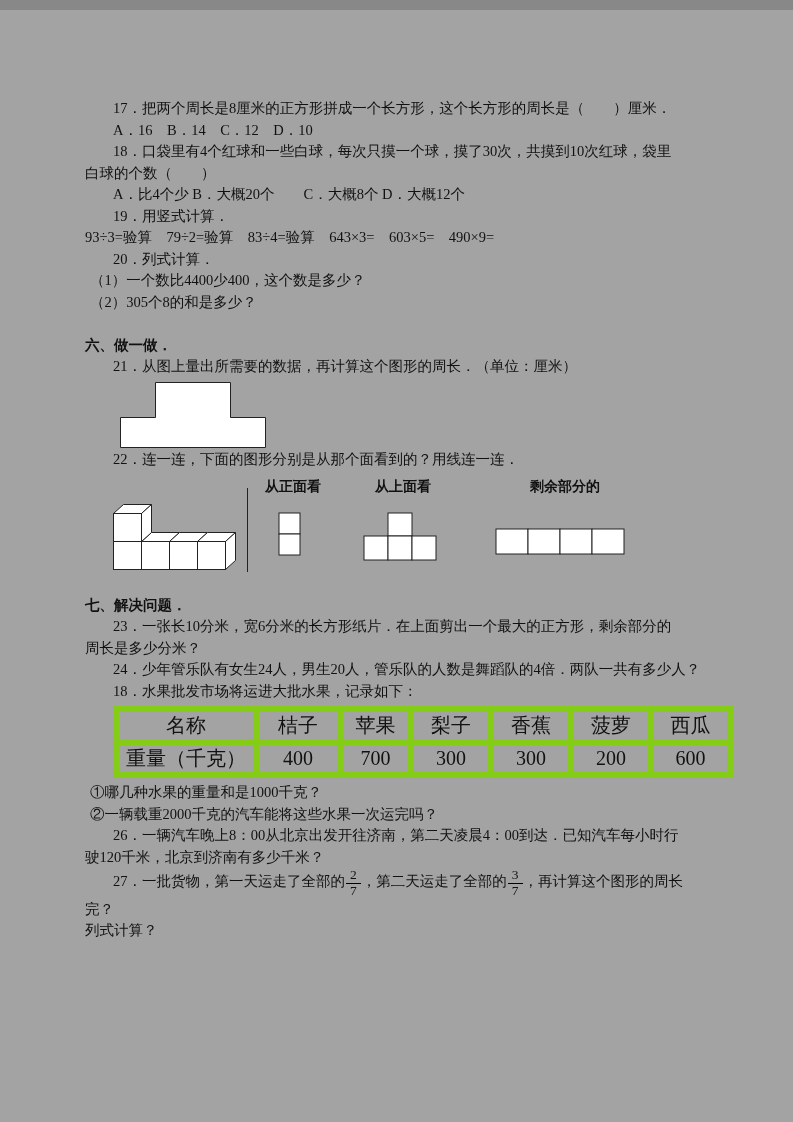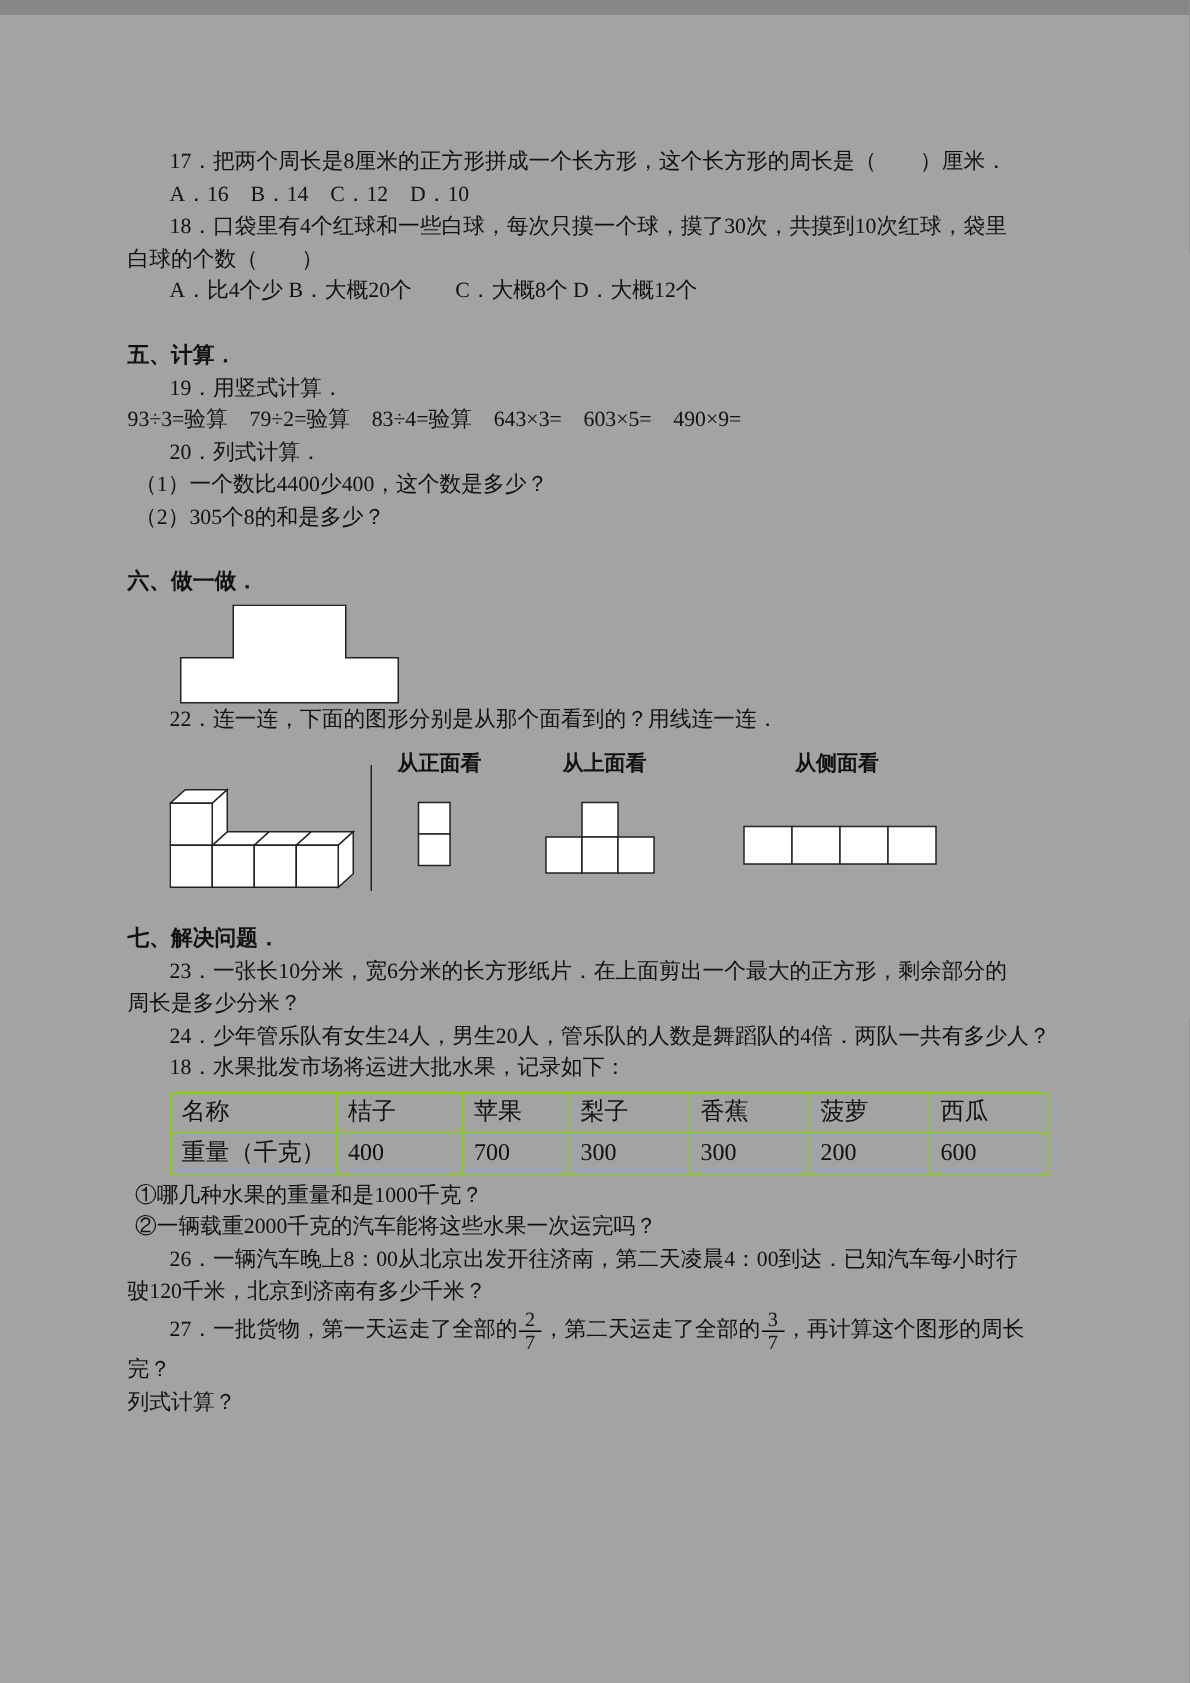--- a/index.html
+++ b/index.html
@@ -50,25 +50,25 @@
   }
   .svg-abs { position: absolute; }
 
   
   .fruit-table {
     border-collapse: collapse;
     margin: 4px 0 4px 28px;
     table-layout: fixed;
   }
   .fruit-table td {
-    border: 1px solid #84cc16;
+    border: 6px solid #84cc16;
     height: 27px;
     padding: 0 7px;
-    font-size: 16px;
-    text-align: left;
+    font-size: 20px;
+    text-align: center;
     vertical-align: middle;
     white-space: nowrap;
   }
 
   
   .frac {
     display: inline-block;
     text-align: center;
     vertical-align: -9px;
     line-height: 1.1;
@@ -83,39 +83,39 @@
 
 <div class="page">
 
   <p class="indent">17．把两个周长是8厘米的正方形拼成一个长方形，这个长方形的周长是（　　）厘米．</p>
   <p class="indent">A．16　B．14　C．12　D．10</p>
 
   <p class="indent">18．口袋里有4个红球和一些白球，每次只摸一个球，摸了30次，共摸到10次红球，袋里</p>
   <p>白球的个数（　　）</p>
   <p class="indent">A．比4个少 B．大概20个　　C．大概8个 D．大概12个</p>
 
-  <p class="sec">五、计算．</p>
   <p class="indent">19．用竖式计算．</p>
   <p>93÷3=验算　79÷2=验算　83÷4=验算　643×3=　603×5=　490×9=</p>
   <p class="indent">20．列式计算．</p>
   <p class="indent-sm">（1）一个数比4400少400，这个数是多少？</p>
   <p class="indent-sm">（2）305个8的和是多少？</p>
 
   <p class="sec">六、做一做．</p>
+  <p class="indent">21．从图上量出所需要的数据，再计算这个图形的周长．（单位：厘米）</p>
 
   <svg class="fig-t" width="147" height="67" viewBox="0 0 147 67">
     <polygon points="35.5,0.5 110.5,0.5 110.5,35.5 145.5,35.5 145.5,65.5 0.5,65.5 0.5,35.5 35.5,35.5" fill="#ffffff" stroke="#222222" stroke-width="1"></polygon>
   </svg>
 
   <p class="indent">22．连一连，下面的图形分别是从那个面看到的？用线连一连．</p>
 
   <div class="views-block">
     <span class="view-label" style="left:180px">从正面看</span>
     <span class="view-label" style="left:290px">从上面看</span>
-    <span class="view-label" style="left:445px">从侧面看</span>
+    <span class="view-label" style="left:445px">剩余部分的</span>
 
     <svg class="svg-abs" style="left:28px; top:24px" width="124" height="69" viewBox="0 0 124 69">
       <g fill="#ffffff" stroke="#222222" stroke-width="1">
         <polygon points="28.5,39.5 38.5,30.5 66.5,30.5 56.5,39.5"></polygon>
         <polygon points="56.5,39.5 66.5,30.5 94.5,30.5 84.5,39.5"></polygon>
         <polygon points="84.5,39.5 94.5,30.5 122.5,30.5 112.5,39.5"></polygon>
         <polygon points="112.5,39.5 122.5,30.5 122.5,58.5 112.5,67.5"></polygon>
         <polygon points="0.5,11.5 10.5,2.5 38.5,2.5 28.5,11.5"></polygon>
         <polygon points="28.5,11.5 38.5,2.5 38.5,30.5 28.5,39.5"></polygon>
         <rect x="0.5" y="11.5" width="28" height="28"></rect>

